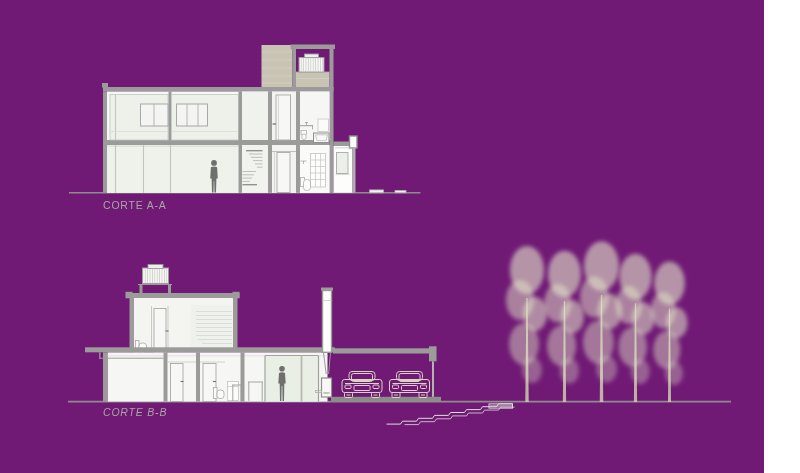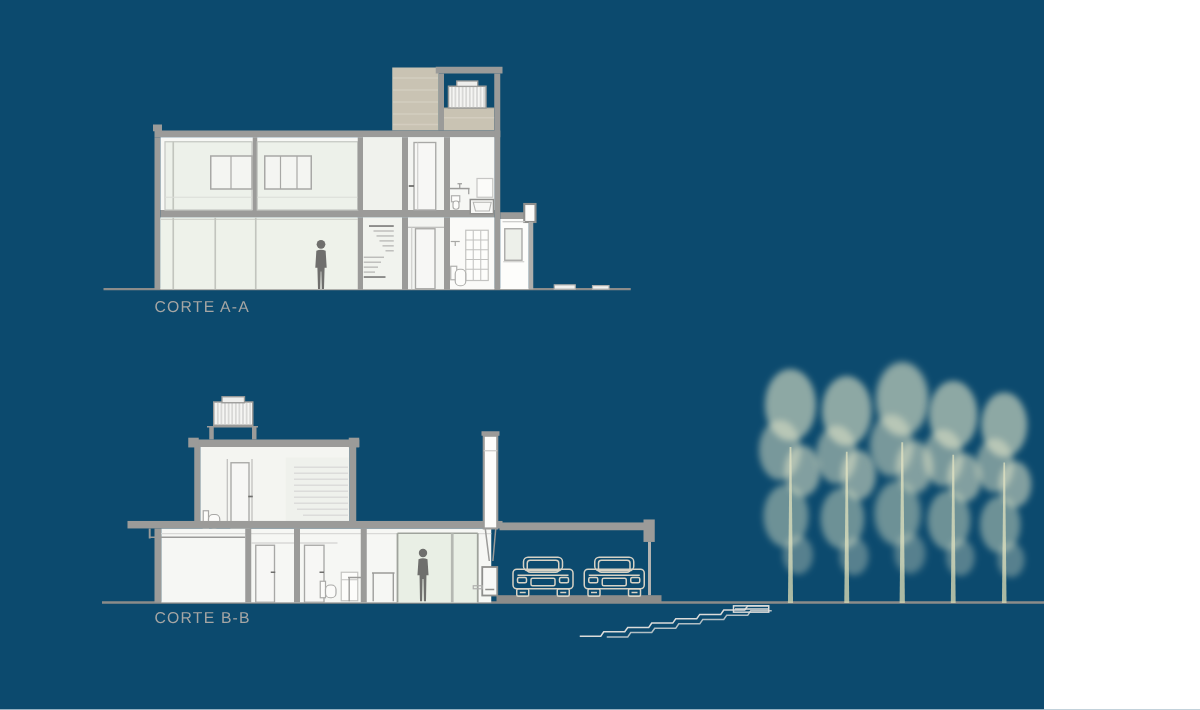--- a/index.html
+++ b/index.html
@@ -1,22 +1,22 @@
 <!DOCTYPE html>
 <html style="--wall: #9b9b99; --wall-dark: #8c8c8a; --ground-line: #8c8c8a; --glass: #edf1ea; --glass-green: #e9efe5; --beige: #c9c3b3; --beige-stripe: #d6d0c2; --outline: #a8a8a6; --outline-light: #c9c9c7; --faint: #dcdcda; --person: #6f6f6d; --car-outline: #d8d3c5; --tree-foliage: #e3e6c8; --tree-trunk: #d3d6b2; --label-text: #a6a6a4;"><head>
 <meta charset="utf-8">
 <style>
   html,body{margin:0;padding:0;background:#ffffff;}
-  .canvas{position:relative;width:696px;height:473px;background:#0c4a6e;overflow:hidden;
+  .canvas{position:relative;width:764px;height:473px;background:#701a75;overflow:hidden;
           font-family:"Liberation Sans", sans-serif;}
   .canvas svg{position:absolute;left:0;top:0;}
   .section-label{position:absolute;font-size:10.5px;letter-spacing:.8px;color:var(--label-text);
                  font-family:"Liberation Sans",sans-serif;}
   .label-aa{left:103px;top:199px;}
-  .label-bb{left:103px;top:406px;}
+  .label-bb{left:103px;top:406px;font-style:italic;}
   
   .w{fill:var(--wall);}
   .wd{fill:var(--wall-dark);}
   .gl{fill:var(--glass);}
   .glg{fill:var(--glass-green);}
   .beige{fill:var(--beige);}
   .sOutF{stroke:var(--outline);fill:#f7f7f5;stroke-width:.9;}
   .sFaint{stroke:var(--faint);fill:none;stroke-width:1;}
   .tread{stroke:#b9b9b7;stroke-width:.9;}
   .treadDark{stroke:#8c8c8a;stroke-width:1.3;}

